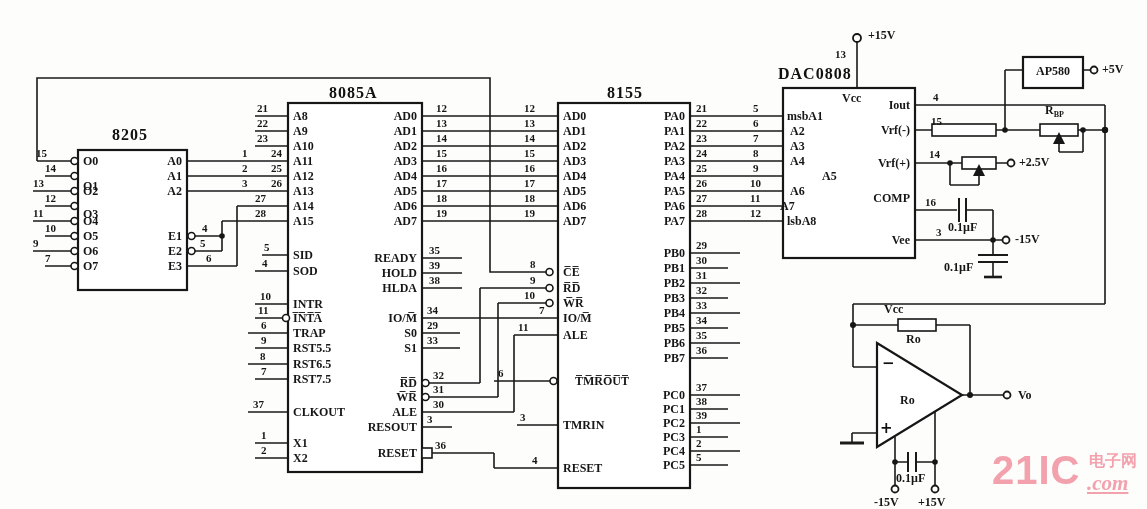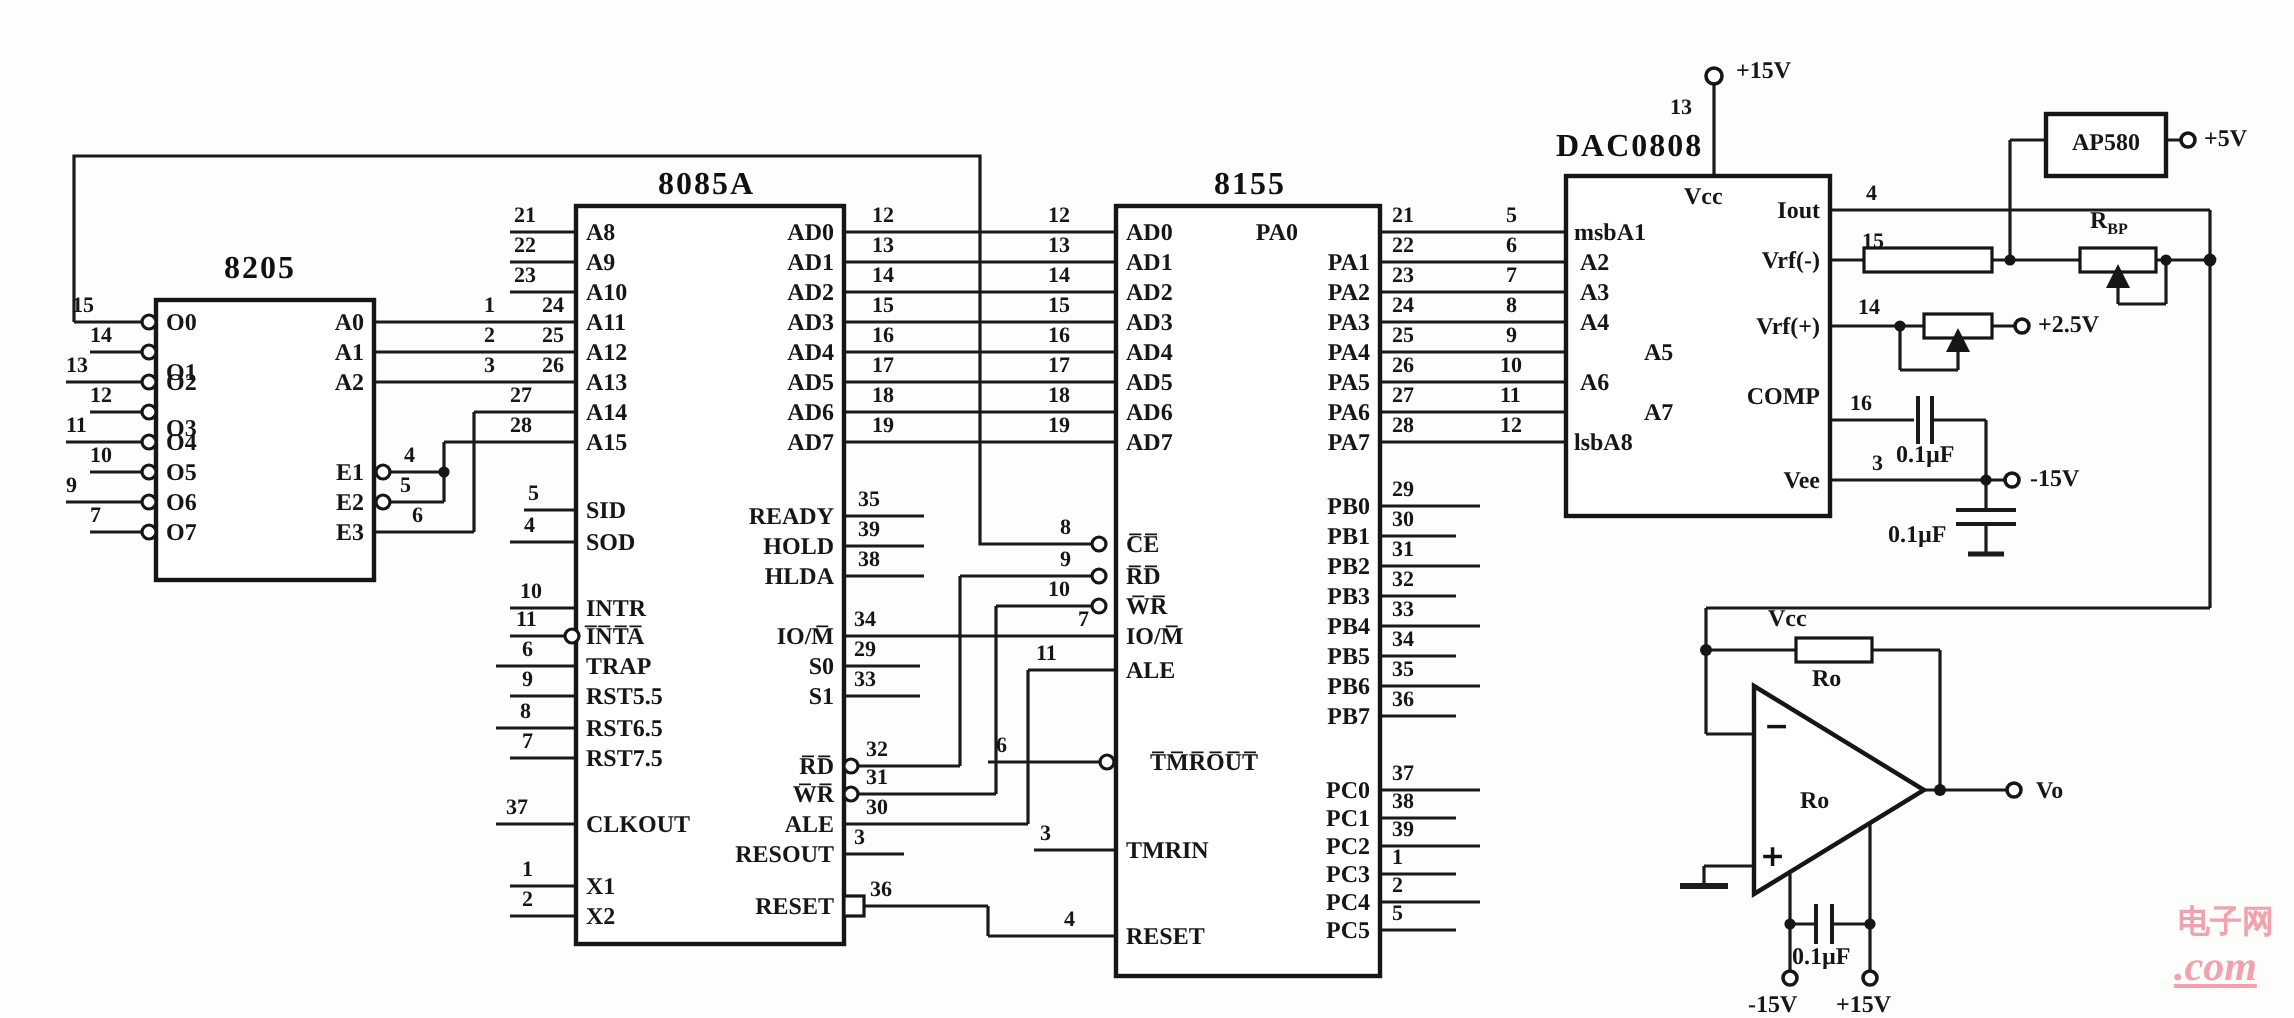--- a/index.html
+++ b/index.html
@@ -258,21 +258,21 @@
 <span class="pn" style="left:539px;top:305px">7</span>
 <span class="lb" style="left:563px;top:312px">IO/M̅</span>
 <span class="pn" style="left:518px;top:322px">11</span>
 <span class="lb" style="left:563px;top:329px">ALE</span>
 <span class="pn" style="left:498px;top:368px">6</span>
 <span class="lb" style="left:575px;top:375px">T̅M̅R̅O̅U̅T̅</span>
 <span class="pn" style="left:520px;top:412px">3</span>
 <span class="lb" style="left:563px;top:419px">TMRIN</span>
 <span class="pn" style="left:532px;top:455px">4</span>
 <span class="lb" style="left:563px;top:462px">RESET</span>
-<span class="lb ra" style="left:604px;top:110px;width:45px">PA0</span>
+<span class="lb ra" style="left:640px;top:110px;width:45px">PA0</span>
 <span class="lb ra" style="left:640px;top:125px;width:45px">PA1</span>
 <span class="lb ra" style="left:640px;top:140px;width:45px">PA2</span>
 <span class="lb ra" style="left:640px;top:155px;width:45px">PA3</span>
 <span class="lb ra" style="left:640px;top:170px;width:45px">PA4</span>
 <span class="lb ra" style="left:640px;top:185px;width:45px">PA5</span>
 <span class="lb ra" style="left:640px;top:200px;width:45px">PA6</span>
 <span class="lb ra" style="left:640px;top:215px;width:45px">PA7</span>
 <span class="pn" style="left:696px;top:103px">21</span>
 <span class="pn" style="left:696px;top:118px">22</span>
 <span class="pn" style="left:696px;top:133px">23</span>
@@ -321,21 +321,21 @@
 <span class="tt" style="left:778px;top:66px">DAC0808</span>
 <span class="pn" style="left:835px;top:49px">13</span>
 <span class="lb" style="left:868px;top:29px">+15V</span>
 <span class="lb" style="left:842px;top:92px">Vcc</span>
 <span class="lb" style="left:787px;top:110px">msbA1</span>
 <span class="lb" style="left:790px;top:125px">A2</span>
 <span class="lb" style="left:790px;top:140px">A3</span>
 <span class="lb" style="left:790px;top:155px">A4</span>
 <span class="lb" style="left:822px;top:170px">A5</span>
 <span class="lb" style="left:790px;top:185px">A6</span>
-<span class="lb" style="left:822px;top:200px">A7</span>
+<span class="lb" style="left:780px;top:200px">A7</span>
 <span class="lb" style="left:787px;top:215px">lsbA8</span>
 <span class="pn" style="left:933px;top:92px">4</span>
 <span class="lb ra" style="left:850px;top:99px;width:60px">Iout</span>
 <span class="pn" style="left:931px;top:116px">15</span>
 <span class="lb ra" style="left:850px;top:124px;width:60px">Vrf(-)</span>
 <span class="pn" style="left:929px;top:149px">14</span>
 <span class="lb ra" style="left:850px;top:157px;width:60px">Vrf(+)</span>
 <span class="pn" style="left:925px;top:197px">16</span>
 <span class="lb ra" style="left:850px;top:192px;width:60px">COMP</span>
 <span class="pn" style="left:936px;top:227px">3</span>
@@ -352,16 +352,17 @@
 <span class="lb" style="left:884px;top:303px">Vcc</span>
 <span class="lb" style="left:906px;top:333px">Ro</span>
 <span class="lb" style="left:900px;top:394px">Ro</span>
 <span class="sign" style="left:882px;top:356px">−</span>
 <span class="sign" style="left:880px;top:421px">+</span>
 <span class="lb" style="left:1018px;top:389px">Vo</span>
 <span class="lb" style="left:896px;top:472px">0.1µF</span>
 <span class="lb" style="left:874px;top:496px">-15V</span>
 <span class="lb" style="left:918px;top:496px">+15V</span>
 
+<span class="wm-big" style="left:992px;top:450px;color:#f2a1ad">21IC</span>
 <span class="wm-cn" style="left:1089px;top:453px;color:#f2a1ad">电子网</span>
 <span class="wm-com" style="left:1087px;top:473px;color:#f2a1ad">.com</span>
 
 </div>
 
 </body></html>

